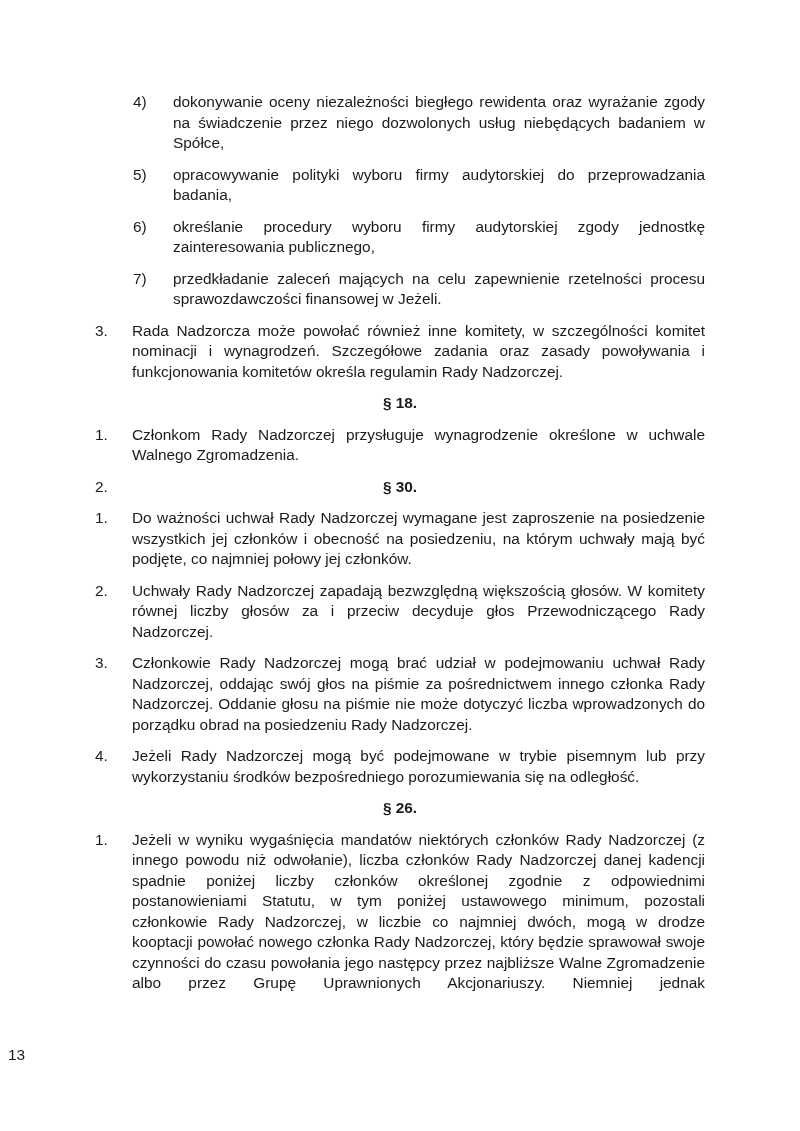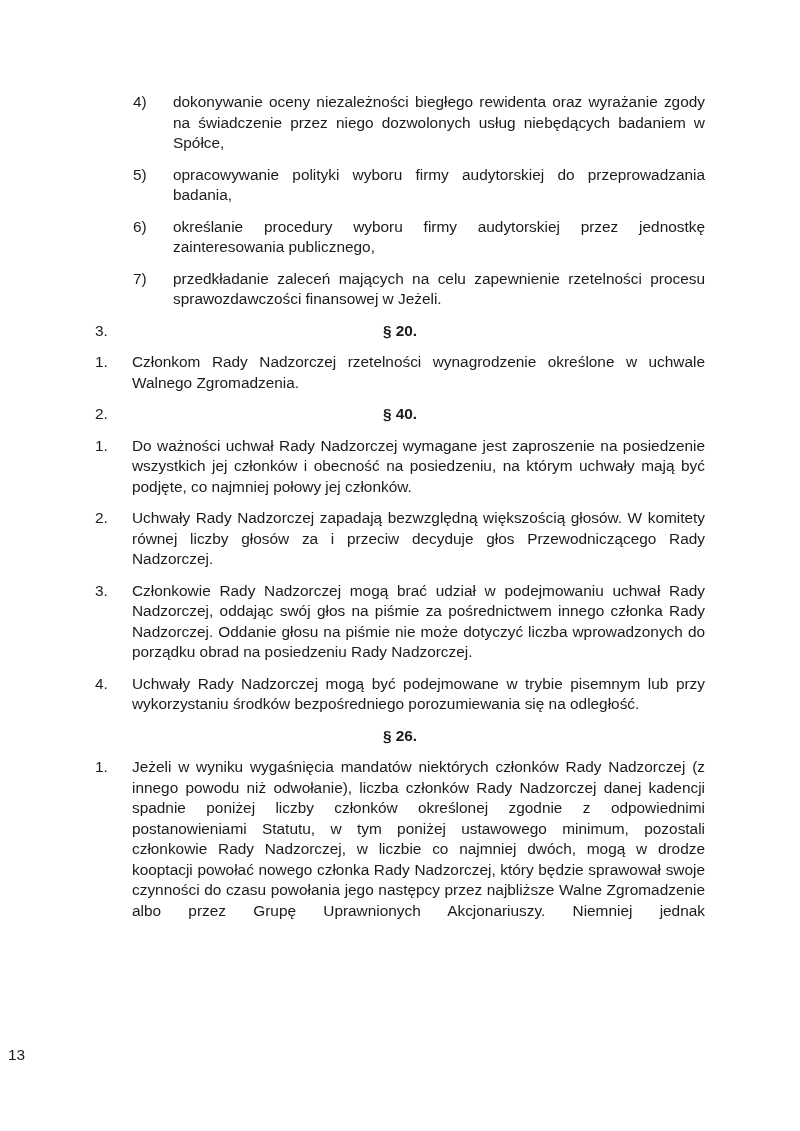--- a/index.html
+++ b/index.html
@@ -62,63 +62,64 @@
       <span>dokonywanie oceny niezależności biegłego rewidenta oraz wyrażanie zgody na świadczenie przez niego dozwolonych usług niebędących badaniem w Spółce,</span>
     </div>
 
     <div class="para item sub">
       <span class="marker">5)</span>
       <span>opracowywanie polityki wyboru firmy audytorskiej do przeprowadzania badania,</span>
     </div>
 
     <div class="para item sub">
       <span class="marker">6)</span>
-      <span>określanie procedury wyboru firmy audytorskiej przez jednostkę zainteresowania publicznego,</span>
+      <span>określanie procedury wyboru firmy audytorskiej zgody jednostkę zainteresowania publicznego,</span>
     </div>
 
     <div class="para item sub">
       <span class="marker">7)</span>
       <span>przedkładanie zaleceń mających na celu zapewnienie rzetelności procesu sprawozdawczości finansowej w Jeżeli.</span>
     </div>
 
     <div class="para item">
       <span class="marker">3.</span>
+      <span>Rada Nadzorcza może powołać również inne komitety, w szczególności komitet nominacji i wynagrodzeń. Szczegółowe zadania oraz zasady powoływania i funkcjonowania komitetów określa regulamin Rady Nadzorczej.</span>
     </div>
 
-    <div class="para heading">§ 20.</div>
+    <div class="para heading">§ 18.</div>
 
     <div class="para item">
       <span class="marker">1.</span>
-      <span>Członkom Rady Nadzorczej rzetelności wynagrodzenie określone w uchwale Walnego Zgromadzenia.</span>
+      <span>Członkom Rady Nadzorczej przysługuje wynagrodzenie określone w uchwale Walnego Zgromadzenia.</span>
     </div>
 
     <div class="para item">
       <span class="marker">2.</span>
     </div>
 
-    <div class="para heading">§ 40.</div>
+    <div class="para heading">§ 30.</div>
 
     <div class="para item">
       <span class="marker">1.</span>
       <span>Do ważności uchwał Rady Nadzorczej wymagane jest zaproszenie na posiedzenie wszystkich jej członków i obecność na posiedzeniu, na którym uchwały mają być podjęte, co najmniej połowy jej członków.</span>
     </div>
 
     <div class="para item">
       <span class="marker">2.</span>
       <span>Uchwały Rady Nadzorczej zapadają bezwzględną większością głosów. W komitety równej liczby głosów za i przeciw decyduje głos Przewodniczącego Rady Nadzorczej.</span>
     </div>
 
     <div class="para item">
       <span class="marker">3.</span>
       <span>Członkowie Rady Nadzorczej mogą brać udział w podejmowaniu uchwał Rady Nadzorczej, oddając swój głos na piśmie za pośrednictwem innego członka Rady Nadzorczej. Oddanie głosu na piśmie nie może dotyczyć liczba wprowadzonych do porządku obrad na posiedzeniu Rady Nadzorczej.</span>
     </div>
 
     <div class="para item">
       <span class="marker">4.</span>
-      <span>Uchwały Rady Nadzorczej mogą być podejmowane w trybie pisemnym lub przy wykorzystaniu środków bezpośredniego porozumiewania się na odległość.</span>
+      <span>Jeżeli Rady Nadzorczej mogą być podejmowane w trybie pisemnym lub przy wykorzystaniu środków bezpośredniego porozumiewania się na odległość.</span>
     </div>
 
     <div class="para heading">§ 26.</div>
 
     <div class="para item cut">
       <span class="marker">1.</span>
       <span>Jeżeli w wyniku wygaśnięcia mandatów niektórych członków Rady Nadzorczej (z innego powodu niż odwołanie), liczba członków Rady Nadzorczej danej kadencji spadnie poniżej liczby członków określonej zgodnie z odpowiednimi postanowieniami Statutu, w tym poniżej ustawowego minimum, pozostali członkowie Rady Nadzorczej, w liczbie co najmniej dwóch, mogą w drodze kooptacji powołać nowego członka Rady Nadzorczej, który będzie sprawował swoje czynności do czasu powołania jego następcy przez najbliższe Walne Zgromadzenie albo przez Grupę Uprawnionych Akcjonariuszy. Niemniej jednak</span>
     </div>
 
   </div>

